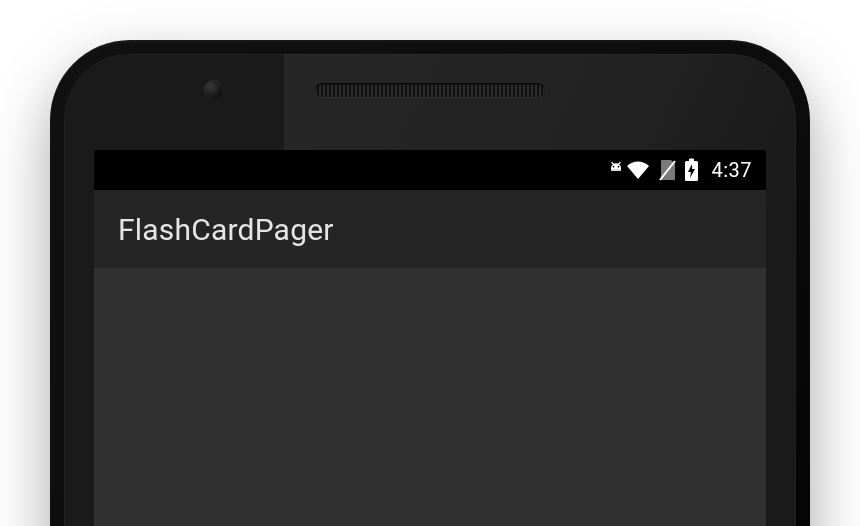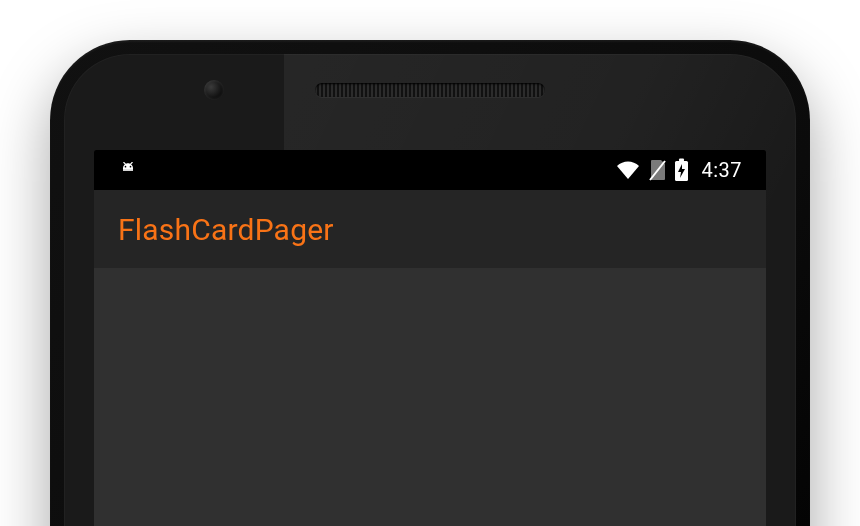--- a/index.html
+++ b/index.html
@@ -85,42 +85,42 @@
     border-radius: 2px;
     overflow: hidden;
     position: relative;
   }
 
   .status-bar {
     height: 40px;
     background: #000000;
     display: flex;
     align-items: center;
-    justify-content: space-between;
-    padding: 0 24px;
+    justify-content: flex-end;
+    padding: 0 14px;
     color: #ffffff;
     font-size: 20px;
   }
   .status-left, .status-right { display: flex; align-items: center; gap: 10px; }
   .status-right { gap: 8px; }
 
   .clock-text { font-weight: 400; letter-spacing: 0.5px; margin-left: 4px; }
 
   .icon { display: inline-flex; }
   .icon svg { display: block; }
 
   .action-bar {
     height: 78px;
     background: #252525;
     display: flex;
     align-items: center;
     padding: 0 24px;
   }
   .app-title {
-    color: #f97316;
+    color: #e5e5e5;
     font-size: 30px;
     font-weight: 400;
     letter-spacing: 0.2px;
   }
 
   .content-area {
     flex: 1;
     background: #303030;
     height: calc(100% - 40px - 78px);
   }

